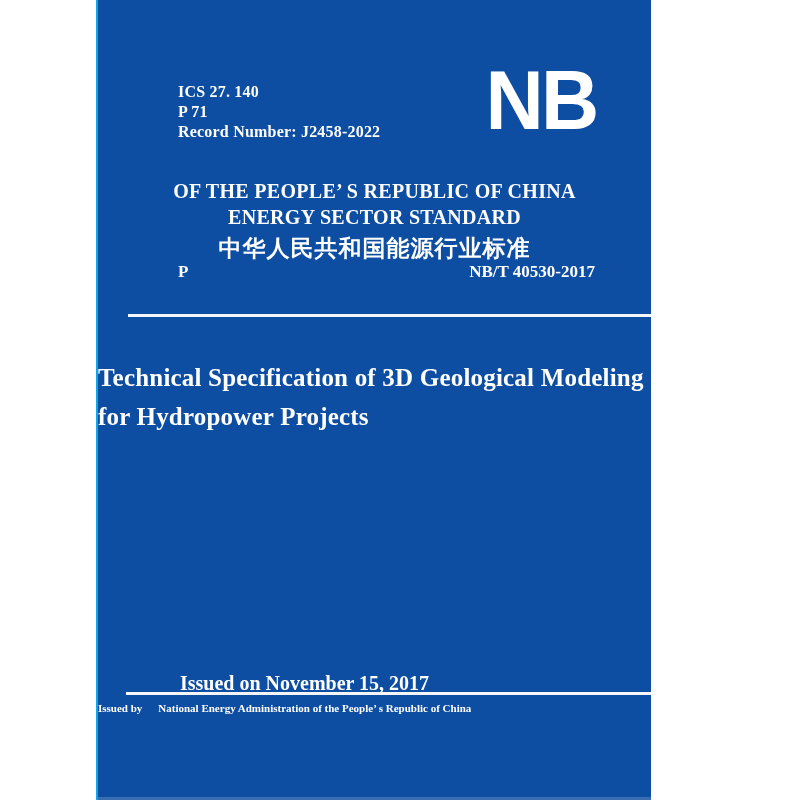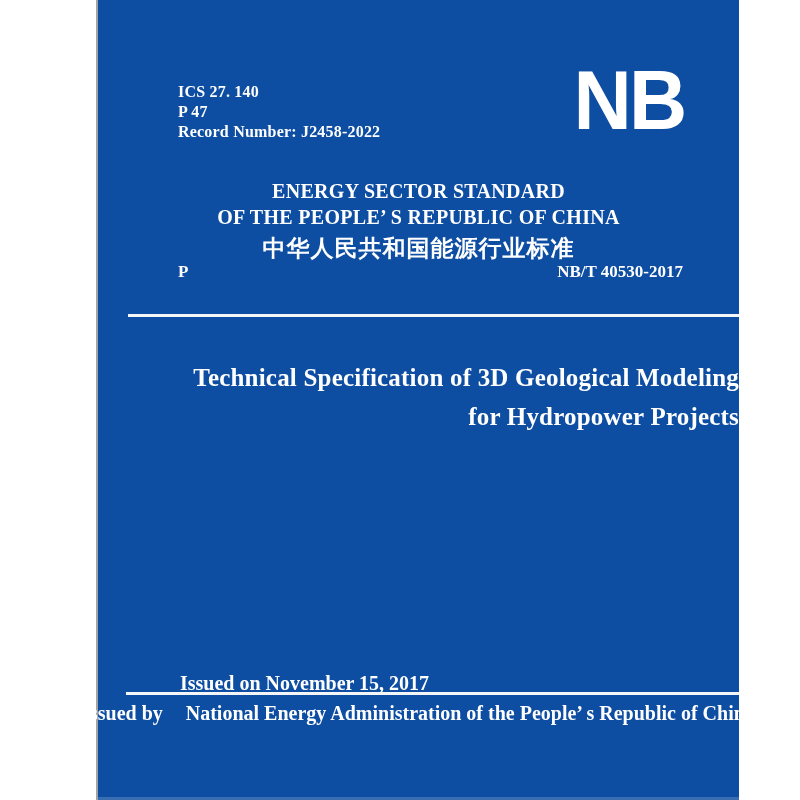--- a/index.html
+++ b/index.html
@@ -10,23 +10,23 @@
     overflow: hidden;
   }
   .page {
     position: relative;
     width: 800px; height: 800px;
     background: #ffffff;
   }
   .cover {
     position: absolute;
     left: 96px; top: 0;
-    width: 643px; height: 800px;
+    width: 555px; height: 800px;
     background: #0d4da2;
-    border-left: 2px solid #a3a3a3;
+    border-left: 2px solid #0ea5e9;
     box-shadow: inset 0 -3px 0 rgba(255,255,255,0.18);
     color: #ffffff;
     text-decoration: underline;
   }
   
   .meta-block {
     position: absolute;
     left: 80px; top: 82px;
     font-size: 16px; font-weight: bold;
     line-height: 20px;
@@ -83,21 +83,21 @@
   .rule-bottom {
     position: absolute;
     left: 28px; right: 0; top: 692px;
     height: 3px;
     background: #f5f6f8;
   }
   
   .title-block {
     position: absolute;
     left: 0; right: 0; top: 358px;
-    text-align: right;
+    text-align: left;
   }
   .title-block .en {
     font-size: 25px; font-weight: bold;
     line-height: 39px;
     letter-spacing: 0.2px;
   }
   .title-block .cn {
     margin-top: 9px;
     font-family: "Liberation Sans", "DejaVu Sans", sans-serif;
     font-size: 31px; font-weight: bold;
@@ -112,44 +112,43 @@
     justify-content: space-between;
     align-items: baseline;
     font-size: 20px; font-weight: bold;
     white-space: nowrap;
   }
   
   .issuer-row {
     position: absolute;
     left: 0; right: 0; top: 702px;
     display: flex;
-    justify-content: center;
     align-items: baseline;
-    gap: 23px;
-    font-size: 20px; font-weight: bold;
+    gap: 16px;
+    font-size: 11px; font-weight: bold;
     white-space: nowrap;
   }
 </style>
 </head>
 <body>
 
 <div class="page">
   <div class="cover">
 
     <div class="meta-block">
       <div>ICS 27. 140</div>
-      <div>P 47</div>
+      <div>P 71</div>
       <div>Record Number: J2458-2022</div>
     </div>
 
     <div class="nb-logo">NB</div>
 
     <div class="std-heading">
+      <div class="en">OF THE PEOPLE’ S REPUBLIC OF CHINA</div>
       <div class="en">ENERGY SECTOR STANDARD</div>
-      <div class="en">OF THE PEOPLE’ S REPUBLIC OF CHINA</div>
       <div class="cn">中华人民共和国能源行业标准</div>
     </div>
 
     <div class="code-row">
       <span>P</span>
       <span>NB/T 40530-2017</span>
     </div>
 
     <div class="rule-top"></div>
 

